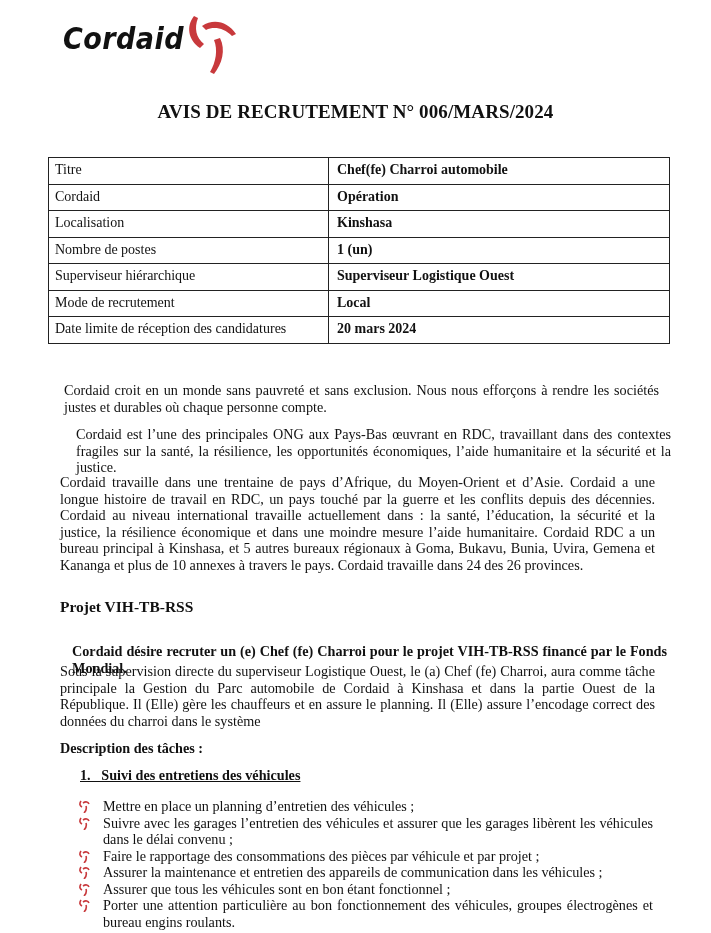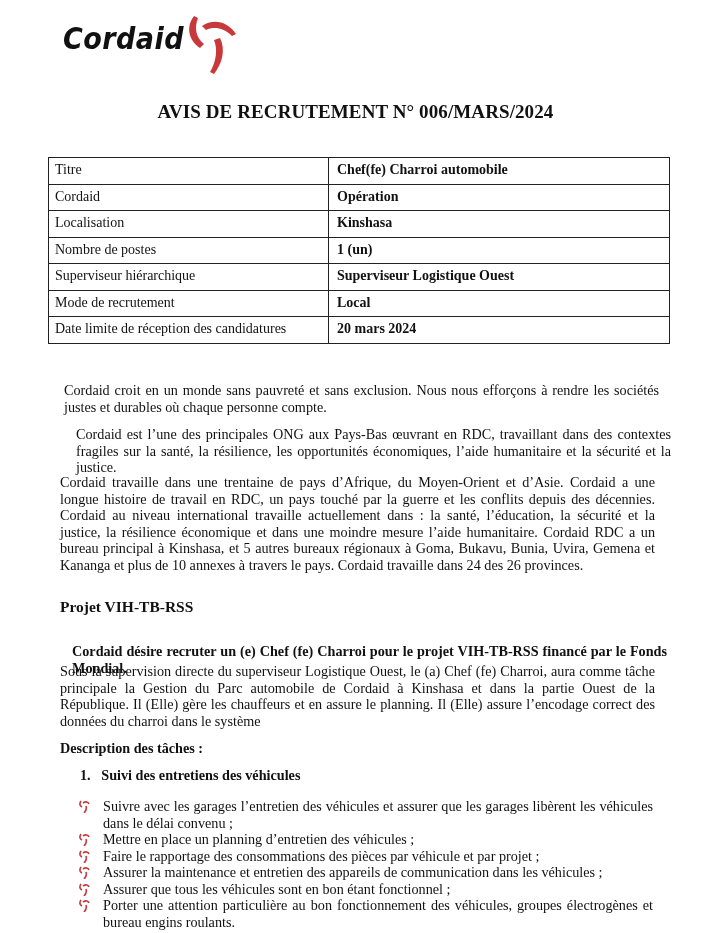--- a/index.html
+++ b/index.html
@@ -34,21 +34,21 @@
   table.info td.value { font-weight: bold; padding-left: 8px; }
 
   .para {
     position: absolute; left: 60px; width: 595px;
     font-size: 14.2px; line-height: 16.5px; text-align: justify;
   }
   .heading {
     position: absolute; left: 60px; font-weight: bold; font-size: 15.5px;
   }
   .subheading {
-    position: absolute; left: 80px; font-weight: bold; font-size: 14.2px;
+    position: absolute; left: 80px; font-weight: bold; font-size: 14.2px; text-decoration: underline;
   }
   .tasks {
     position: absolute; left: 78px; top: 798px; width: 575px;
     margin: 0; padding: 0; list-style: none; font-size: 14.2px; line-height: 16.5px;
   }
   .tasks li { position: relative; padding-left: 25px; text-align: justify; }
   .bullet {
     position: absolute; left: 0; top: 2px; width: 12px; height: 13px;
   }
 </style>
@@ -108,27 +108,27 @@
 <p class="para" style="top:663px;margin:0;">Sous la supervision directe du superviseur Logistique Ouest, le (a) Chef (fe) Charroi, aura comme tâche principale la Gestion du Parc automobile de Cordaid à Kinshasa et dans la partie Ouest de la République. Il (Elle) gère les chauffeurs et en assure le planning. Il (Elle) assure l’encodage correct des données du charroi dans le système</p>
 
 <div class="heading" style="top:740px;font-size:14.2px;">Description des tâches :</div>
 <div class="subheading" style="top:767px;white-space:pre;">1.   Suivi des entretiens des véhicules</div>
 
 <ul class="tasks">
   <li>
     <svg class="bullet" viewBox="0 0 12 13">
         <path d="M3 1 C1 4 2 6 4 7 M5 3 C8 1 10 2 11 4 M8 6 C9 9 8 11 6 13" stroke="#c8393c" stroke-width="1.6" fill="none"></path>
       </svg>
-    <span>Suivre avec les garages l’entretien des véhicules et assurer que les garages libèrent les véhicules dans le délai convenu ;</span>
+    <span>Mettre en place un planning d’entretien des véhicules ;</span>
   </li>
   <li>
     <svg class="bullet" viewBox="0 0 12 13">
         <path d="M3 1 C1 4 2 6 4 7 M5 3 C8 1 10 2 11 4 M8 6 C9 9 8 11 6 13" stroke="#c8393c" stroke-width="1.6" fill="none"></path>
       </svg>
-    <span>Mettre en place un planning d’entretien des véhicules ;</span>
+    <span>Suivre avec les garages l’entretien des véhicules et assurer que les garages libèrent les véhicules dans le délai convenu ;</span>
   </li>
   <li>
     <svg class="bullet" viewBox="0 0 12 13">
         <path d="M3 1 C1 4 2 6 4 7 M5 3 C8 1 10 2 11 4 M8 6 C9 9 8 11 6 13" stroke="#c8393c" stroke-width="1.6" fill="none"></path>
       </svg>
     <span>Faire le rapportage des consommations des pièces par véhicule et par projet ;</span>
   </li>
   <li>
     <svg class="bullet" viewBox="0 0 12 13">
         <path d="M3 1 C1 4 2 6 4 7 M5 3 C8 1 10 2 11 4 M8 6 C9 9 8 11 6 13" stroke="#c8393c" stroke-width="1.6" fill="none"></path>

